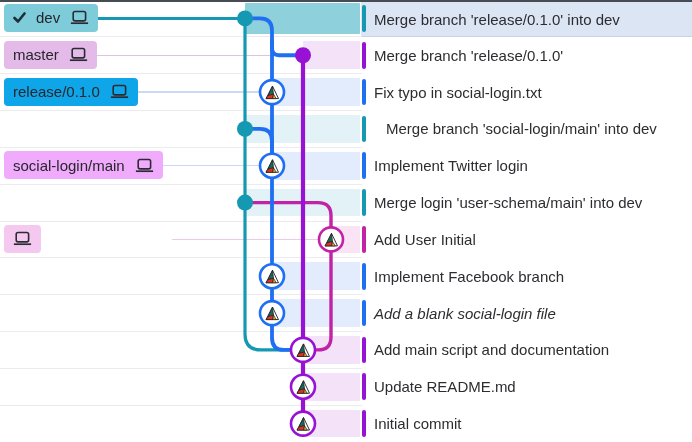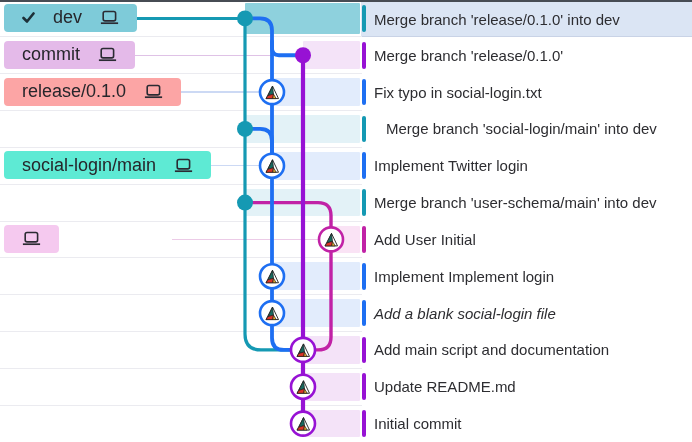--- a/index.html
+++ b/index.html
@@ -8,22 +8,22 @@
     font-family:"Liberation Sans","DejaVu Sans",sans-serif;
     -webkit-font-smoothing:antialiased;
   }
   #top-border{position:absolute;left:0;top:0;width:100%;height:2px;background:#474c54;z-index:6;}
   .separator{position:absolute;left:0;height:1px;background:#ebebf0;z-index:1;}
   .band{position:absolute;z-index:1;border-radius:1px;}
   .selected-msg-bg{position:absolute;z-index:1;}
   .connector{position:absolute;z-index:2;}
   #graph-svg{position:absolute;left:0;top:0;z-index:3;pointer-events:none;}
   .branch-label{
-    position:absolute;z-index:4;display:flex;align-items:center;gap:18px;
-    height:28px;padding:0 18px;border-radius:4px;font-size:18px;color:#26262b;
+    position:absolute;z-index:4;display:flex;align-items:center;gap:10px;
+    height:28px;padding:0 9px;border-radius:4px;font-size:15px;color:#26262b;
     white-space:nowrap;cursor:pointer;
   }
   .branch-label svg{display:block;}
   .commit-msg{
     position:absolute;z-index:2;font-size:15px;color:#2d2d31;white-space:nowrap;
     display:flex;align-items:center;cursor:pointer;
   }
   .msg-bar{position:absolute;z-index:2;width:4px;border-radius:2px;}
 </style>
 </head>
@@ -133,36 +133,36 @@
           <path d="M1.5,7 L5,10.5 L11.5,2.5" fill="none" stroke="#1d3038" stroke-width="2.6" stroke-linecap="round" stroke-linejoin="round"></path>
         </svg>
         <span>dev</span>
         <svg width="19" height="15" viewBox="0 0 19 15">
           <rect x="3.2" y="1.5" width="12.4" height="9.4" rx="1.8" fill="none" stroke="#2b2b33" stroke-width="1.6"></rect>
           <line x1="0.9" y1="13.2" x2="18.1" y2="13.2" stroke="#2b2b33" stroke-width="1.7"></line>
         </svg>
       </div>
       <div class="connector" style="left: 93px; width: 152px; height: 2.5px; top: 17.1667px; background: rgb(21, 153, 179);"></div>
       <div class="branch-label" style="left: 4px; top: 40.75px; background: rgb(228, 186, 233);">
-        <span>commit</span>
+        <span>master</span>
         <svg width="19" height="15" viewBox="0 0 19 15">
           <rect x="3.2" y="1.5" width="12.4" height="9.4" rx="1.8" fill="none" stroke="#2b2b33" stroke-width="1.6"></rect>
           <line x1="0.9" y1="13.2" x2="18.1" y2="13.2" stroke="#2b2b33" stroke-width="1.7"></line>
         </svg>
       </div>
       <div class="connector" style="left: 95px; width: 208px; height: 1.2px; top: 54.65px; background: rgb(223, 194, 230);"></div>
-      <div class="branch-label" style="left: 4px; top: 77.5833px; background: #fca5a5; text-align: center;">
+      <div class="branch-label" style="left: 4px; top: 77.5833px; background: #0ea5e9; text-align: center;">
         <span>release/0.1.0</span>
         <svg width="19" height="15" viewBox="0 0 19 15">
           <rect x="3.2" y="1.5" width="12.4" height="9.4" rx="1.8" fill="none" stroke="#2b2b33" stroke-width="1.6"></rect>
           <line x1="0.9" y1="13.2" x2="18.1" y2="13.2" stroke="#2b2b33" stroke-width="1.7"></line>
         </svg>
       </div>
       <div class="connector" style="left: 136px; width: 136px; height: 1.2px; top: 91.4833px; background: rgb(204, 217, 244);"></div>
-      <div class="branch-label" style="left: 4px; top: 151.25px; background: #5eead4;">
+      <div class="branch-label" style="left: 4px; top: 151.25px; background: #f0abfc;">
         <span>social-login/main</span>
         <svg width="19" height="15" viewBox="0 0 19 15">
           <rect x="3.2" y="1.5" width="12.4" height="9.4" rx="1.8" fill="none" stroke="#2b2b33" stroke-width="1.6"></rect>
           <line x1="0.9" y1="13.2" x2="18.1" y2="13.2" stroke="#2b2b33" stroke-width="1.7"></line>
         </svg>
       </div>
       <div class="connector" style="left: 161px; width: 111px; height: 1.2px; top: 165.15px; background: rgb(204, 217, 244);"></div>
       <div class="branch-label" style="left: 4px; top: 224.917px; background: rgb(245, 201, 239);">
         <svg width="19" height="15" viewBox="0 0 19 15">
           <rect x="3.2" y="1.5" width="12.4" height="9.4" rx="1.8" fill="none" stroke="#2b2b33" stroke-width="1.6"></rect>
@@ -187,29 +187,29 @@
       <div class="msg-bar" style="left: 362px; top: 115.5px; height: 26.8333px; background: rgb(21, 153, 179);"></div>
       <div class="commit-msg" style="left: 386px; top: 110.5px; height: 36.8333px;">
         <span>Merge branch 'social-login/main' into dev</span>
       </div>
       <div class="msg-bar" style="left: 362px; top: 152.333px; height: 26.8333px; background: rgb(30, 111, 242);"></div>
       <div class="commit-msg" style="left: 374px; top: 147.333px; height: 36.8333px;">
         <span>Implement Twitter login</span>
       </div>
       <div class="msg-bar" style="left: 362px; top: 189.167px; height: 26.8333px; background: rgb(21, 153, 179);"></div>
       <div class="commit-msg" style="left: 374px; top: 184.167px; height: 36.8333px;">
-        <span>Merge branch 'user-schema/main' into dev</span>
+        <span>Merge login 'user-schema/main' into dev</span>
       </div>
       <div class="msg-bar" style="left: 362px; top: 226px; height: 26.8333px; background: rgb(193, 34, 166);"></div>
       <div class="commit-msg" style="left: 374px; top: 221px; height: 36.8333px;">
         <span>Add User Initial</span>
       </div>
       <div class="msg-bar" style="left: 362px; top: 262.833px; height: 26.8333px; background: rgb(30, 111, 242);"></div>
       <div class="commit-msg" style="left: 374px; top: 257.833px; height: 36.8333px;">
-        <span>Implement Implement login</span>
+        <span>Implement Facebook branch</span>
       </div>
       <div class="msg-bar" style="left: 362px; top: 299.667px; height: 26.8333px; background: rgb(30, 111, 242);"></div>
       <div class="commit-msg" style="left: 374px; top: 294.667px; height: 36.8333px; font-style: italic;">
         <span>Add a blank social-login file</span>
       </div>
       <div class="msg-bar" style="left: 362px; top: 336.5px; height: 26.8333px; background: rgb(151, 18, 212);"></div>
       <div class="commit-msg" style="left: 374px; top: 331.5px; height: 36.8333px;">
         <span>Add main script and documentation</span>
       </div>
       <div class="msg-bar" style="left: 362px; top: 373.333px; height: 26.8333px; background: rgb(151, 18, 212);"></div>

